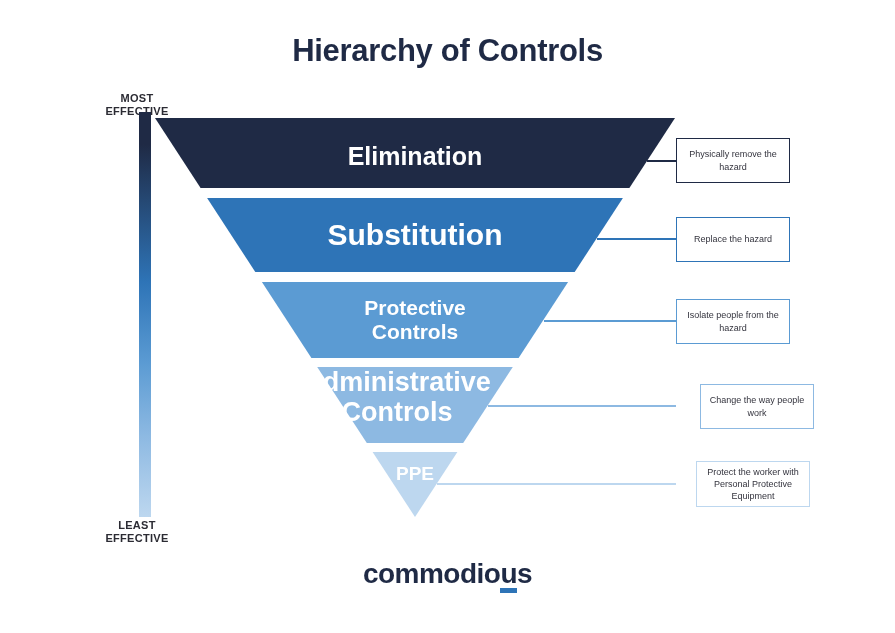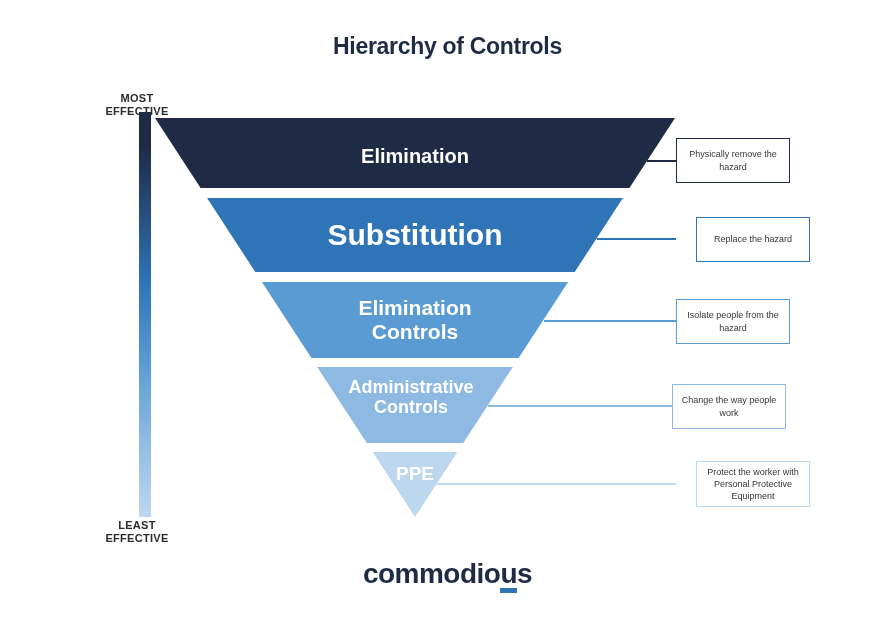--- a/index.html
+++ b/index.html
@@ -9,21 +9,21 @@
     font-family: "Liberation Sans", sans-serif;
     position: relative;
     overflow: hidden;
   }
   .abs { position: absolute; }
 
   
   .title {
     left: 0; top: 33px; width: 895px;
     text-align: center;
-    font-size: 23px; font-weight: bold;
+    font-size: 31px; font-weight: bold;
     letter-spacing: -0.3px;
     color: var(--navy);
   }
 
   
   .scale-label {
     width: 72px; text-align: center;
     font-size: 11px; font-weight: bold;
     letter-spacing: 0.3px; line-height: 1.2;
     color: #2b2b33;
@@ -38,24 +38,24 @@
       var(--l4) 80%, var(--l5) 100%);
   }
 
   
   .pyramid-svg { left: 155px; top: 118px; }
   .level-label {
     color: #ffffff; text-align: center;
     display: flex; align-items: center; justify-content: center;
     line-height: 1.12; font-weight: 600;
   }
-  .lbl-1 { left: 155px; top: 118px; width: 520px; height: 76px; font-size: 20px; }
+  .lbl-1 { left: 155px; top: 118px; width: 520px; height: 76px; font-size: 25px; }
   .lbl-2 { left: 155px; top: 198px; width: 520px; height: 74px; font-size: 30px; }
   .lbl-3 { left: 330px; top: 282px; width: 170px; height: 76px; font-size: 21px; }
-  .lbl-4 { left: 326px; top: 367px; width: 170px; height: 60px; font-size: 18px; }
+  .lbl-4 { left: 312px; top: 367px; width: 170px; height: 60px; font-size: 27px; }
   .lbl-5 { left: 355px; top: 452px; width: 120px; height: 44px; font-size: 19px; }
 
   
   .connector { height: 1.5px; }
   .line-1 { left: 647px; top: 160px; width: 29px; }
   .line-2 { left: 597px; top: 238px; width: 79px; }
   .line-3 { left: 544px; top: 320px; width: 132px; }
   .line-4 { left: 488px; top: 405px; width: 188px; }
   .line-5 { left: 437px; top: 483px; width: 239px; }
 
@@ -65,23 +65,23 @@
     background: #ffffff;
     border: 1.5px solid var(--navy);
     box-sizing: border-box;
     display: flex; align-items: center; justify-content: center;
     text-align: center;
     font-size: 9px; line-height: 1.35;
     color: #34343e;
     padding: 2px 6px;
   }
   .box-1 { left: 676px; top: 138px; }
-  .box-2 { left: 676px; top: 217px; margin-left: 20px; }
+  .box-2 { left: 676px; top: 217px; }
   .box-3 { left: 676px; top: 299px; }
-  .box-4 { left: 672px; top: 384px; }
+  .box-4 { left: 700px; top: 384px; }
   .box-5 { left: 696px; top: 461px; height: 46px; }
 
   
   .logo {
     left: 0; top: 558px; width: 895px;
     text-align: center;
     font-size: 28px; font-weight: bold;
     letter-spacing: -0.5px;
     color: var(--navy);
   }
@@ -106,21 +106,21 @@
 <svg class="abs pyramid-svg" width="520" height="399" viewBox="0 0 520 399">
   <polygon points="0,0 520,0 474.4,70 45.6,70" style="fill: rgb(31, 42, 69);"></polygon>
   <polygon points="52.1,80 467.9,80 419.7,154 100.3,154" style="fill: rgb(46, 116, 183);"></polygon>
   <polygon points="106.9,164 413.1,164 363.6,240 156.4,240" style="fill: rgb(91, 155, 211);"></polygon>
   <polygon points="162.2,249 357.8,249 308.2,325 211.8,325" style="fill: rgb(141, 185, 226);"></polygon>
   <polygon points="217.6,334 302.4,334 260,399" style="fill: rgb(189, 215, 239);"></polygon>
 </svg>
 
 <div class="abs level-label lbl-1">Elimination</div>
 <div class="abs level-label lbl-2">Substitution</div>
-<div class="abs level-label lbl-3">Elimination Controls</div>
+<div class="abs level-label lbl-3">Protective Controls</div>
 <div class="abs level-label lbl-4">Administrative Controls</div>
 <div class="abs level-label lbl-5">PPE</div>
 
 <div class="abs connector line-1" style="background: rgb(31, 42, 69);"></div>
 <div class="abs connector line-2" style="background: rgb(46, 116, 183);"></div>
 <div class="abs connector line-3" style="background: rgb(91, 155, 211);"></div>
 <div class="abs connector line-4" style="background: rgb(141, 185, 226);"></div>
 <div class="abs connector line-5" style="background: rgb(189, 215, 239);"></div>
 
 <div class="abs callout box-1" style="border-color: rgb(31, 42, 69);">

